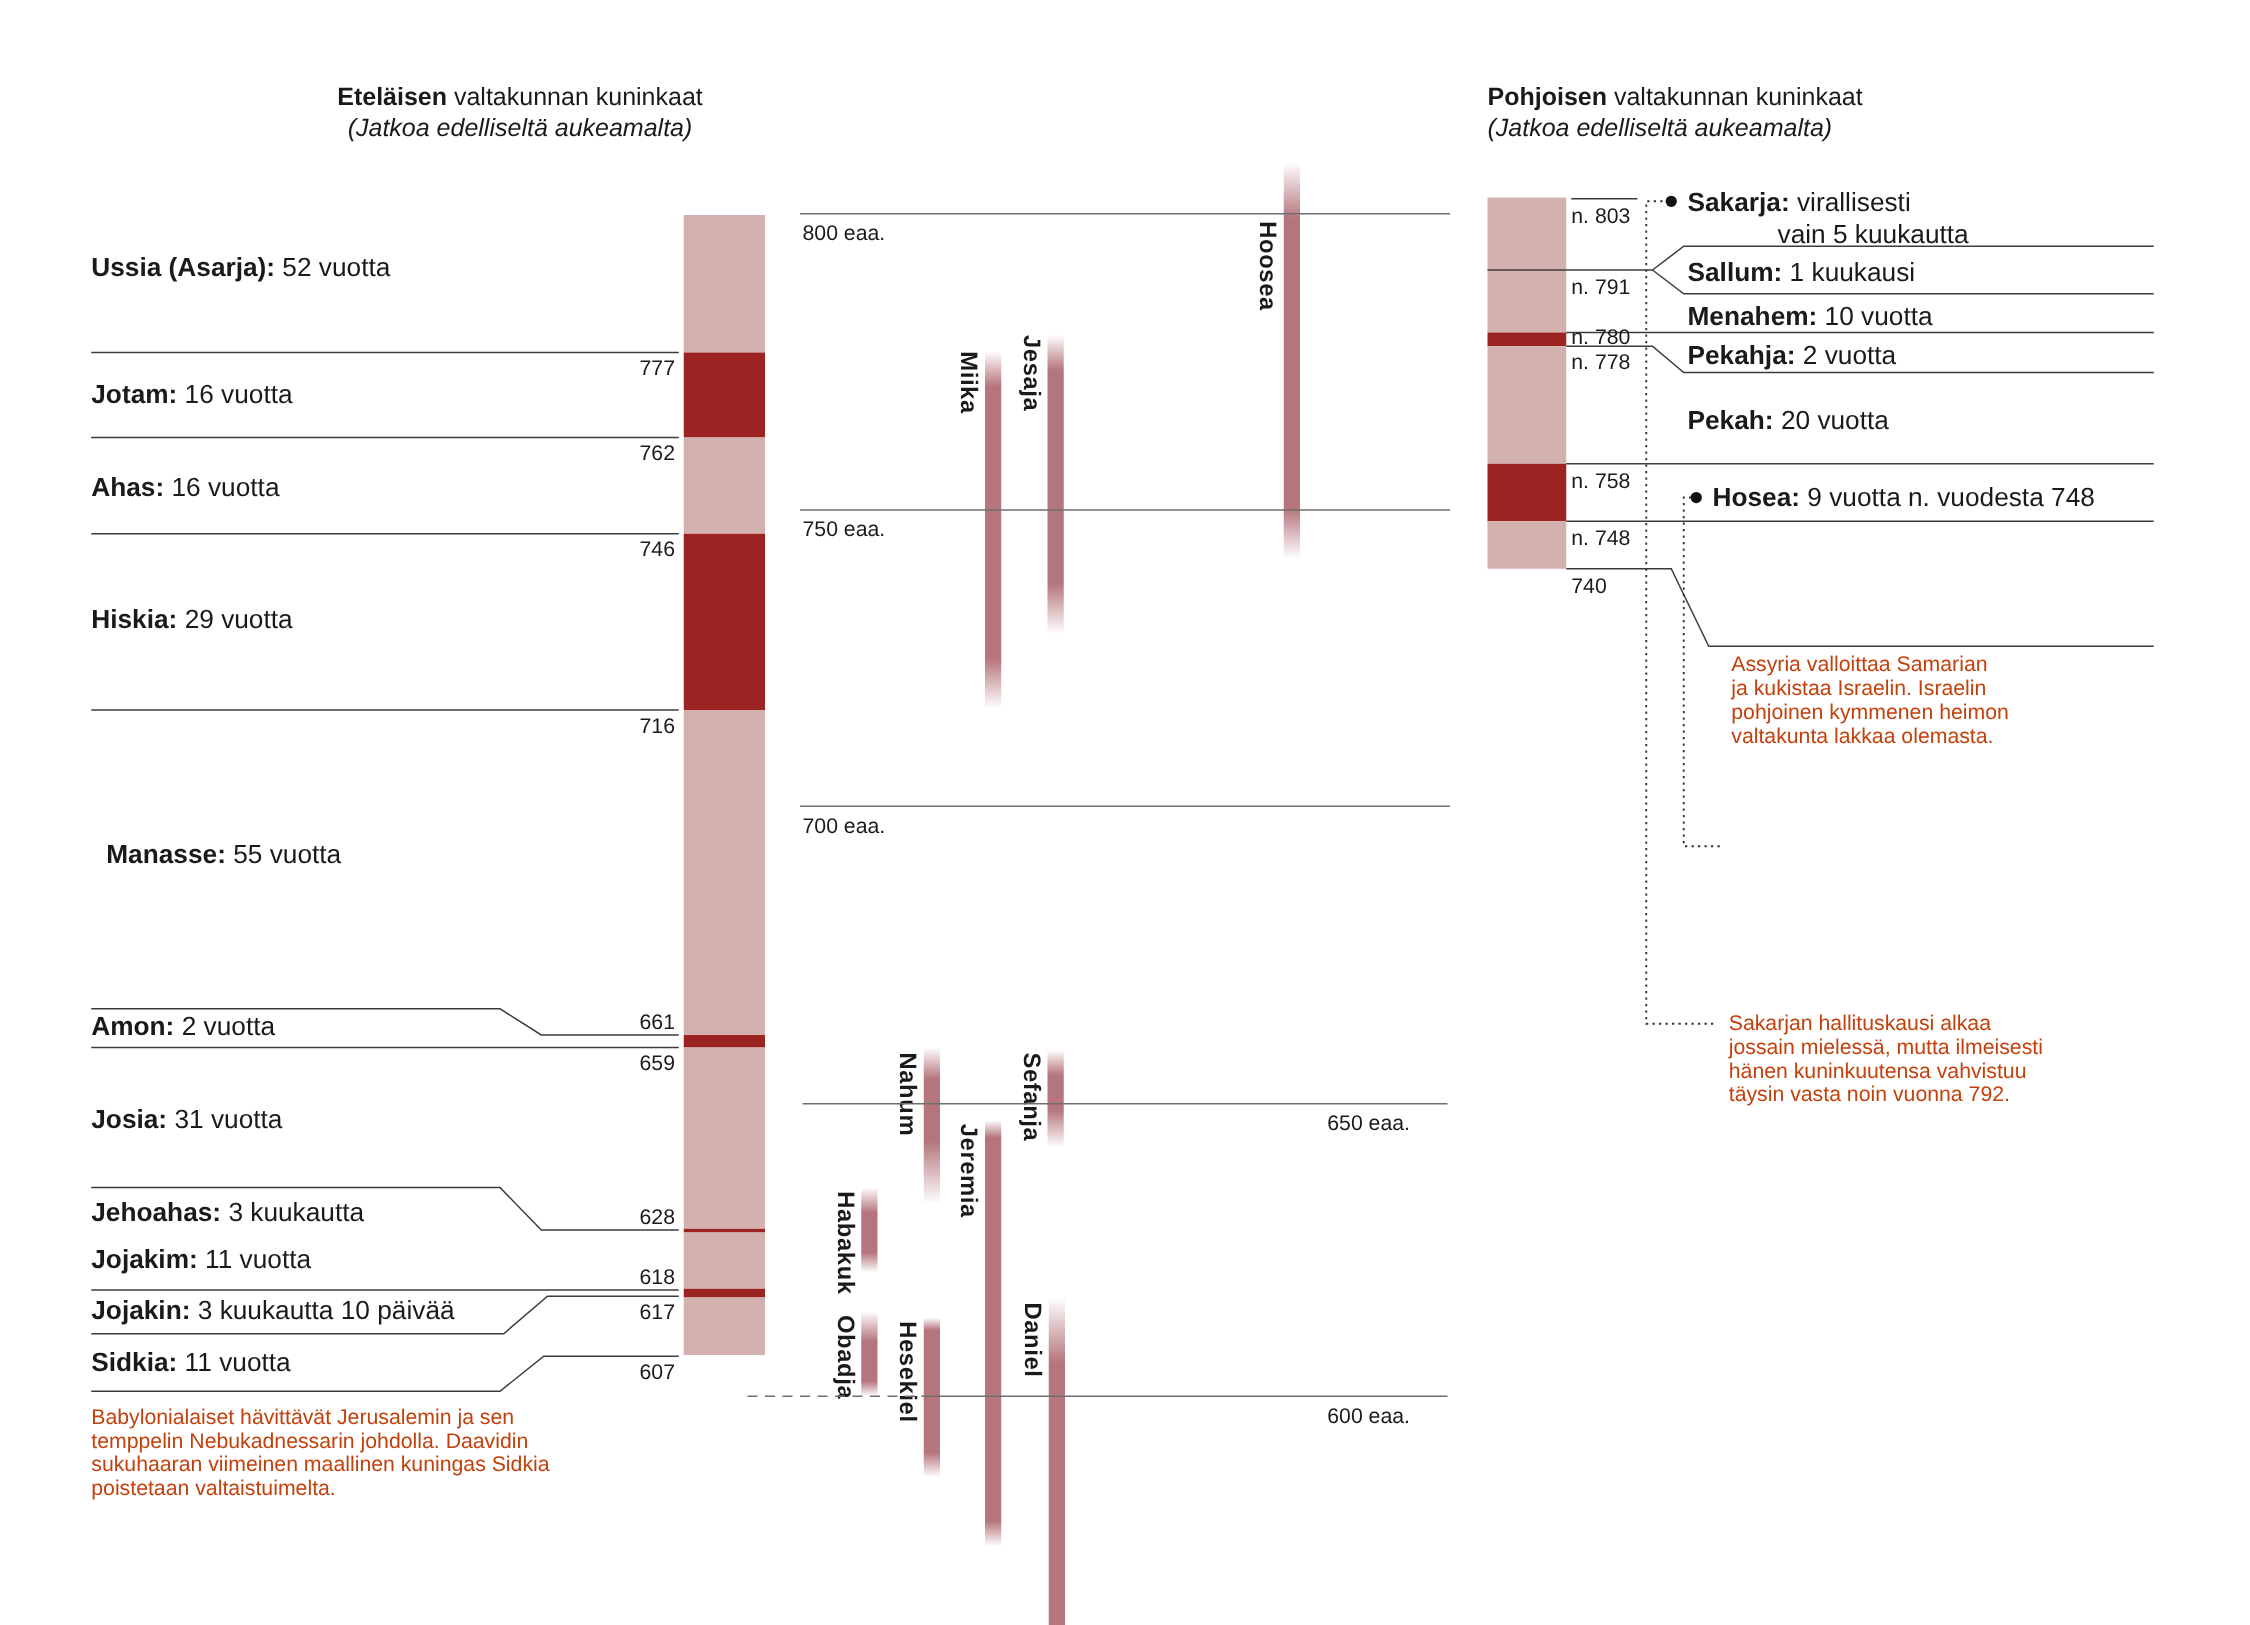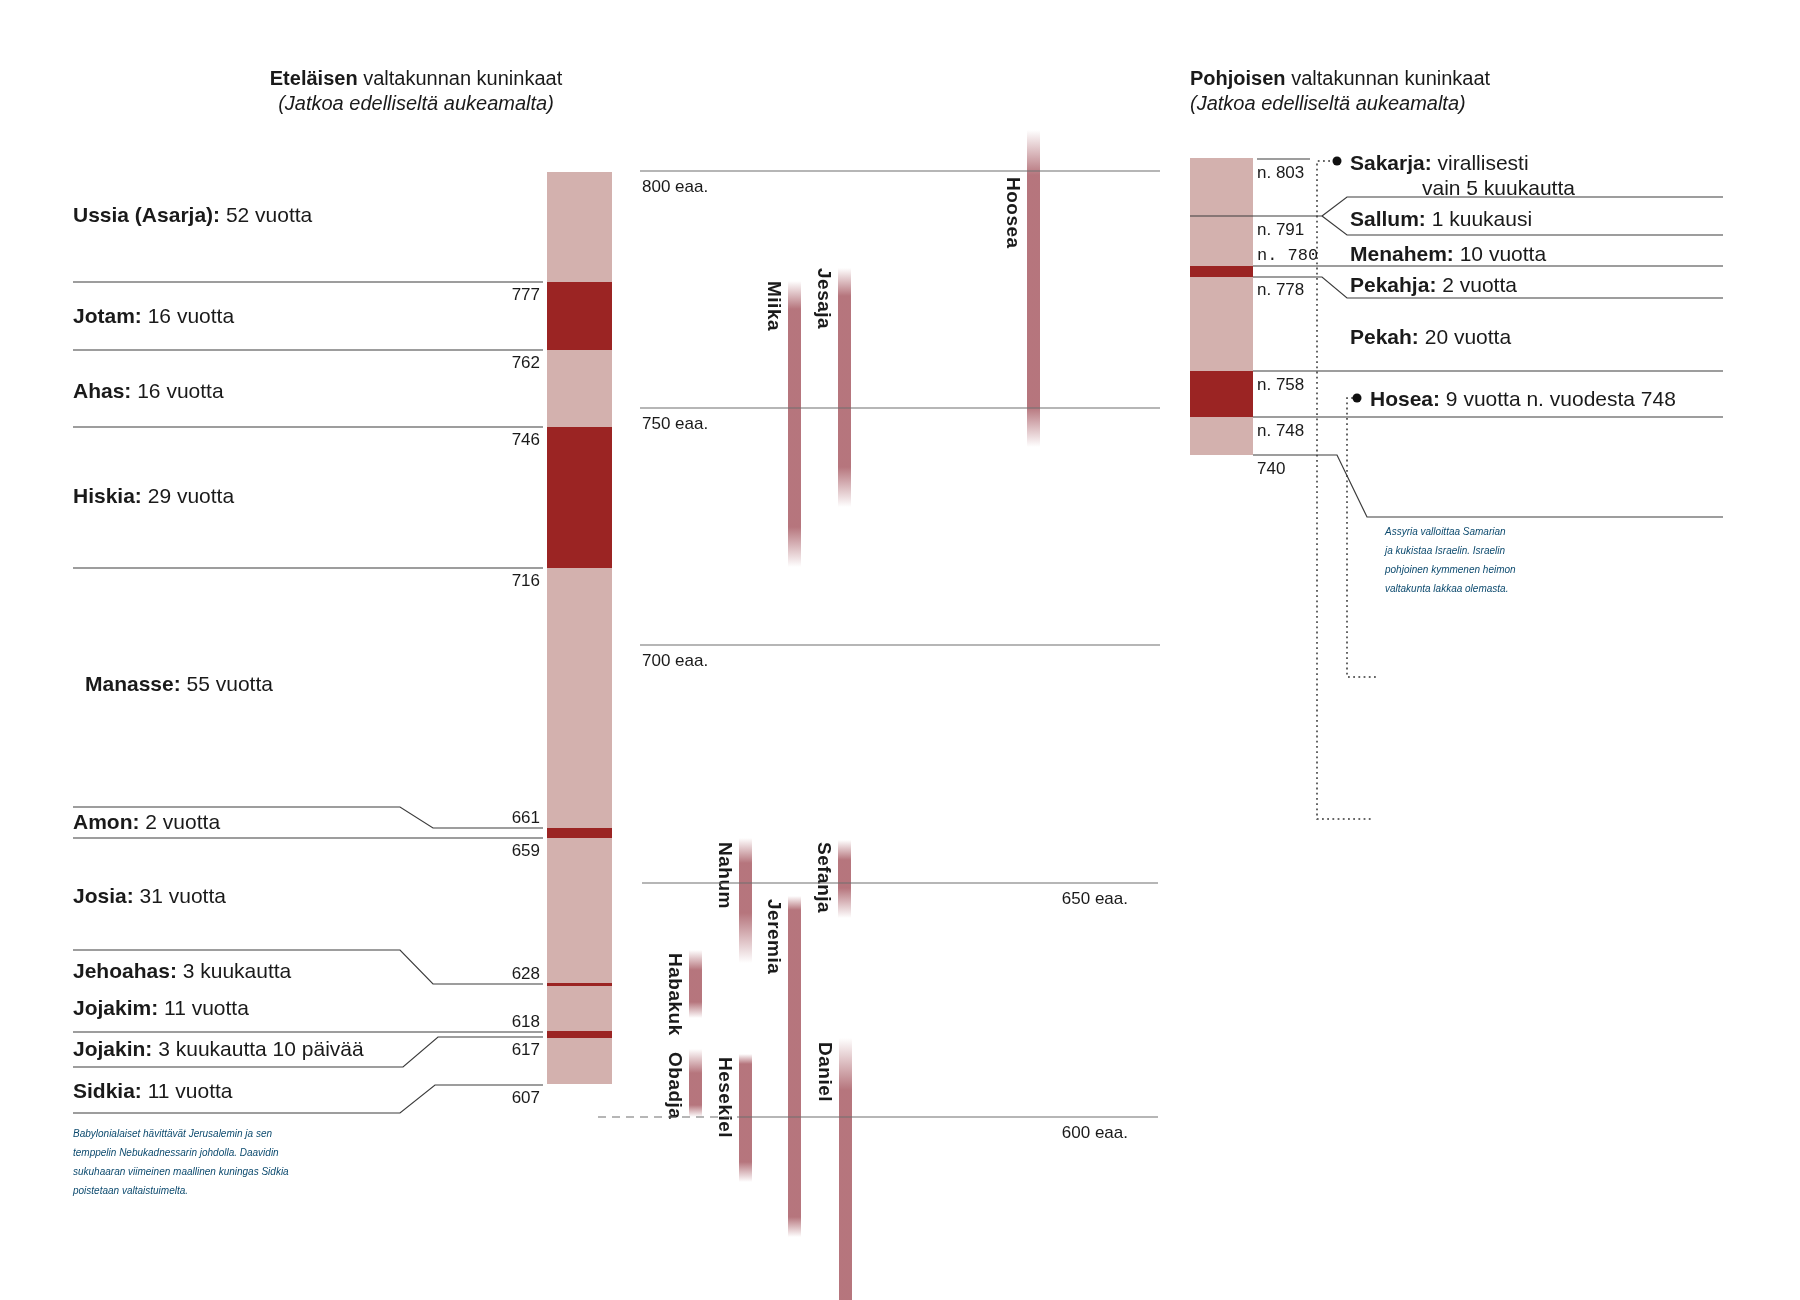--- a/index.html
+++ b/index.html
@@ -9,21 +9,21 @@
   .seg{position:absolute;}
   .pbar{position:absolute;}
   .plabel{position:absolute;writing-mode:vertical-rl;text-orientation:mixed;
           font-weight:bold;font-size:19px;letter-spacing:.5px;white-space:nowrap;}
   .king{position:absolute;font-size:21px;white-space:nowrap;}
   .king .b{font-weight:bold;}
   .yr{position:absolute;font-size:17px;white-space:nowrap;}
   .yr.r{text-align:right;}
   .gl{position:absolute;font-size:17px;white-space:nowrap;}
   .gl.r{text-align:right;}
-  .note{position:absolute;font-size:10px;line-height:19px;white-space:nowrap;color:#0c4a6e;font-style:italic;}
+  .note{position:absolute;font-size:17px;line-height:19px;white-space:nowrap;color:#c2410c;}
   .title{position:absolute;font-size:20px;line-height:25px;white-space:nowrap;}
   .title .b{font-weight:bold;}
   .title .it{font-style:italic;}
   .south-title{left:266px;top:66px;width:300px;text-align:center;}
   .north-title{left:1190px;top:66px;text-align:left;}
   polyline{fill:none;}
   polyline.grid{stroke:#6e6e6e;stroke-width:1.2;}
   polyline.grid-dash{stroke:#6e6e6e;stroke-width:1.2;stroke-dasharray:8 6;}
   polyline.call{stroke:#3c3c3c;stroke-width:1.2;}
   polyline.dotted{stroke:#333;stroke-width:1.5;stroke-dasharray:1.8 3.4;}
@@ -118,21 +118,21 @@
     <div class="yr r" style="left: 470px; top: 430px; width: 70px;">746</div>
     <div class="yr r" style="left: 470px; top: 571px; width: 70px;">716</div>
     <div class="yr r" style="left: 470px; top: 808px; width: 70px;">661</div>
     <div class="yr r" style="left: 470px; top: 841px; width: 70px;">659</div>
     <div class="yr r" style="left: 470px; top: 964px; width: 70px;">628</div>
     <div class="yr r" style="left: 470px; top: 1012px; width: 70px;">618</div>
     <div class="yr r" style="left: 470px; top: 1040px; width: 70px;">617</div>
     <div class="yr r" style="left: 470px; top: 1088px; width: 70px;">607</div>
     <div class="yr" style="left: 1257px; top: 163px;">n. 803</div>
     <div class="yr" style="left: 1257px; top: 220px;">n. 791</div>
-    <div class="yr" style="left: 1257px; top: 246px; font-family: Liberation Mono, monospace;">n. 780</div>
+    <div class="yr" style="left: 1257px; top: 260px;">n. 780</div>
     <div class="yr" style="left: 1257px; top: 280px;">n. 778</div>
     <div class="yr" style="left: 1257px; top: 375px;">n. 758</div>
     <div class="yr" style="left: 1257px; top: 421px;">n. 748</div>
     <div class="yr" style="left: 1257px; top: 459px;">740</div>
     <div class="king" style="left: 73px; top: 203px;"><span class="b">Ussia (Asarja):</span><span> 52 vuotta</span></div>
     <div class="king" style="left: 73px; top: 304px;"><span class="b">Jotam:</span><span> 16 vuotta</span></div>
     <div class="king" style="left: 73px; top: 379px;"><span class="b">Ahas:</span><span> 16 vuotta</span></div>
     <div class="king" style="left: 73px; top: 484px;"><span class="b">Hiskia:</span><span> 29 vuotta</span></div>
     <div class="king" style="left: 85px; top: 672px;"><span class="b">Manasse:</span><span> 55 vuotta</span></div>
     <div class="king" style="left: 73px; top: 810px;"><span class="b">Amon:</span><span> 2 vuotta</span></div>
@@ -153,13 +153,19 @@
       <div>temppelin Nebukadnessarin johdolla. Daavidin</div>
       <div>sukuhaaran viimeinen maallinen kuningas Sidkia</div>
       <div>poistetaan valtaistuimelta.</div>
     </div>
     <div class="note" style="left: 1385px; top: 522px;">
       <div>Assyria valloittaa Samarian</div>
       <div>ja kukistaa Israelin. Israelin</div>
       <div>pohjoinen kymmenen heimon</div>
       <div>valtakunta lakkaa olemasta.</div>
     </div>
+    <div class="note" style="left: 1383px; top: 809px;">
+      <div>Sakarjan hallituskausi alkaa</div>
+      <div>jossain mielessä, mutta ilmeisesti</div>
+      <div>hänen kuninkuutensa vahvistuu</div>
+      <div>täysin vasta noin vuonna 792.</div>
+    </div>
   </div>
 
 </body></html>

